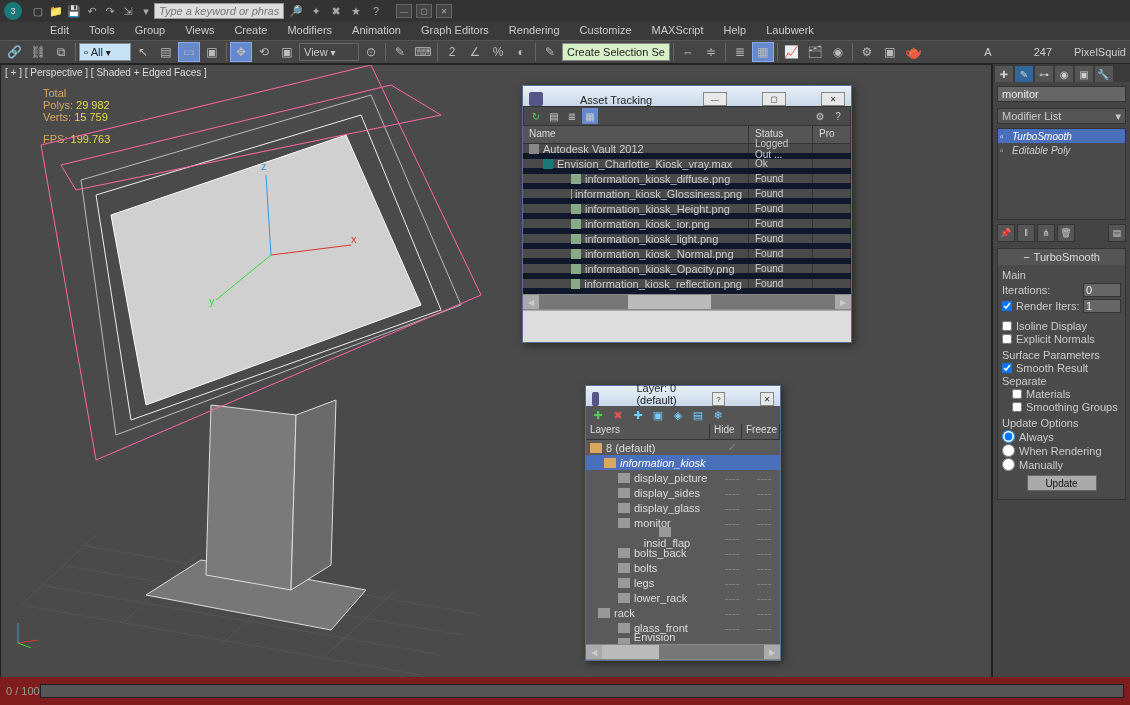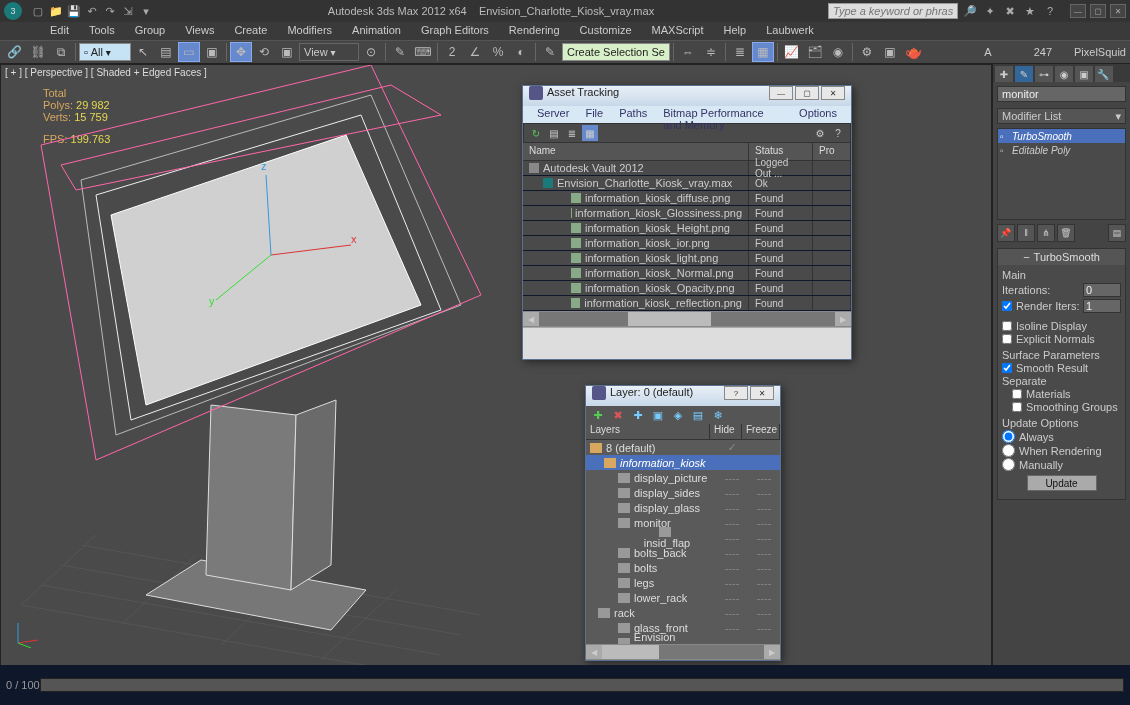--- a/index.html
+++ b/index.html
@@ -55,34 +55,34 @@
 .panel-body { padding:4px; font-size:10px; color:#ccc; }
 .panel-row { display:flex; align-items:center; justify-content:space-between; margin:2px 0; }
 .spinner { width:38px; height:14px; background:#666; border:1px solid #333; color:#eee; padding:0 2px; display:flex; align-items:center; }
 .chk { display:flex; align-items:center; gap:4px; margin:1px 0; }
 .chk input { width:10px; height:10px; }
 .rad { display:flex; align-items:center; gap:4px; margin:1px 0; }
 .upd-btn { width:70px; height:16px; background:#aaa; border:1px solid #666; color:#111; margin:4px auto; display:block; font-size:10px; cursor:pointer; }
 
 
 .fwin { position:absolute; background:#d8e8f5; border:1px solid #5a7090; box-shadow:2px 2px 8px rgba(0,0,0,.5); }
-.fwin-title { height:20px; background:linear-gradient(#e8f0f8,#c8d8e8); display:flex; align-items:flex-start; padding:0 6px; color:#222; font-size:11px; }
+.fwin-title { height:20px; background:linear-gradient(#e8f0f8,#c8d8e8); display:flex; align-items:flex-end; padding:0 6px; color:#222; font-size:11px;gap:33px; }
 .fwin-title-icon { width:14px; height:14px; margin-right:4px; background:#558; border-radius:2px; }
 .fwin-title span.txt { flex:1; }
 .fwin-winbtn { width:24px; height:14px; border:1px solid #888; background:#e8e8e8; margin-left:2px; display:flex; align-items:center; justify-content:center; font-size:8px; cursor:pointer; color:#333; }
 .fwin-menu { height:17px; background:#d8e8f5; display:flex; padding:0 6px; color:#336; font-size:10px; }
 .fwin-menu span { padding:1px 8px; cursor:pointer; }
 .fwin-toolbar { height:20px; background:#4a4a4a; border:1px solid #333; display:flex; align-items:center; gap:2px; padding:0 4px; }
 .fwin-tbtn { width:16px; height:16px; display:flex; align-items:center; justify-content:center; color:#ccc; cursor:pointer; font-size:10px; }
 .fwin-tbtn.lb { background:#6688cc; }
 
 .asset-grid { background:#4a4a4a; }
 .asset-head { display:flex; height:18px; background:#555; border-bottom:1px solid #333; }
 .asset-head div { border-right:1px solid #333; padding:2px 6px; color:#ddd; font-size:10px; }
-.asset-row { display:flex; height:15px; border-bottom:1px solid #0f172a; }
+.asset-row { display:flex; height:15px; border-bottom:6px solid #0f172a; }
 .asset-cell { padding:0 6px; color:#ccc; font-size:10px; display:flex; align-items:center; border-right:1px solid #333; }
 .tree-icon { width:10px; height:10px; margin-right:4px; display:inline-block; }
 
 .fwin-status { height:32px; background:#ddd; border-top:1px solid #aaa; }
 .hscroll { height:16px; background:#888; display:flex; align-items:center; }
 .hscroll .arr { width:16px; height:14px; background:#aaa; display:flex; align-items:center; justify-content:center; font-size:8px; cursor:pointer; }
 .hscroll .track { flex:1; height:14px; background:#777; position:relative; }
 .hscroll .thumb { position:absolute; height:100%; background:#bbb; }
 
 .layer-win .layer-toolbar { height:18px; background:#555; display:flex; align-items:center; padding:0 4px; gap:4px; }
@@ -91,21 +91,21 @@
 .layer-head div { padding:0 4px; color:#ddd; border-right:1px solid #333; font-size:10px; }
 .layer-list { background:#5a5a5a; height:204px; overflow:hidden; }
 .layer-row { display:flex; height:15px; color:#ddd; font-size:10px; align-items:center; }
 .layer-row .nm { flex:1; padding-left:4px; display:flex; align-items:center; }
 .layer-row .hide, .layer-row .freeze { width:32px; text-align:center; color:#888; }
 .layer-row.sel { background:#4a6fbb; color:#fff; }
 .layer-row .icon { width:12px; height:10px; background:#999; margin-right:4px; }
 .layer-row .icon.fold { background:#d8a860; }
 
 
-.statusbar { position:absolute; left:0; right:0; bottom:0; height:40px; background:#0f172a; display:flex; align-items:center; padding:0 6px; color:#999; font-size:10px; gap:0; }
+.statusbar { position:absolute; left:0; right:0; bottom:0; height:28px; background:#7f1d1d; display:flex; align-items:center; padding:0 6px; color:#999; font-size:10px; gap:0; }
 .timeline { flex:1; height:14px; background:#555; border:1px solid #222; }
 .axis-ico { position:absolute; left:12px; bottom:32px; width:30px; height:30px; }
 
 
 .teapot { width:24px; height:20px; display:flex; align-items:center; justify-content:center; font-size:14px; }
 
 
 .viewcube { position:absolute; top:12px; right:148px; width:60px; height:60px; }
 
 </style>
@@ -115,23 +115,20 @@
 <div class="titlebar">
   <div class="app-icon">3</div>
   <div class="qa-toolbar">
     <div class="qa-btn">▢</div>
     <div class="qa-btn">📁</div>
     <div class="qa-btn">💾</div>
     <div class="qa-btn">↶</div>
     <div class="qa-btn">↷</div>
     <div class="qa-btn">⇲</div>
     <div class="qa-btn">▾</div>
-  </div>
-  <div class="titlebar-center">
-    <span>Autodesk 3ds Max  2012 x64</span>&nbsp;&nbsp;&nbsp;&nbsp;<span>Envision_Charlotte_Kiosk_vray.max</span>
   </div>
   <div class="titlebar-right">
     <input class="search-top" placeholder="Type a keyword or phrase" style="">
     <div class="top-icons">
       <div class="qa-btn">🔎</div>
       <div class="qa-btn">✦</div>
       <div class="qa-btn">✖</div>
       <div class="qa-btn">★</div>
       <div class="qa-btn">?</div>
     </div>
@@ -356,27 +353,20 @@
 </div>
 
 <div class="fwin" style="left:522px; top:85px; width:330px">
   <div class="fwin-title">
     <div class="fwin-title-icon"></div>
     <span class="txt">Asset Tracking</span>
     <div class="fwin-winbtn">—</div>
     <div class="fwin-winbtn">▢</div>
     <div class="fwin-winbtn">✕</div>
   </div>
-  <div class="fwin-menu" id="atmenu">
-      <span>Server</span>
-      <span>File</span>
-      <span>Paths</span>
-      <span>Bitmap Performance and Memory</span>
-      <span>Options</span>
-    </div>
   <div class="fwin-toolbar">
     <div class="fwin-tbtn" style="color:#5c5">↻</div>
     <div class="fwin-tbtn">▤</div>
     <div class="fwin-tbtn">≣</div>
     <div class="fwin-tbtn lb">▦</div>
     <div style="flex:1"></div>
     <div class="fwin-tbtn">⚙</div>
     <div class="fwin-tbtn">?</div>
   </div>
   <div class="asset-grid">

